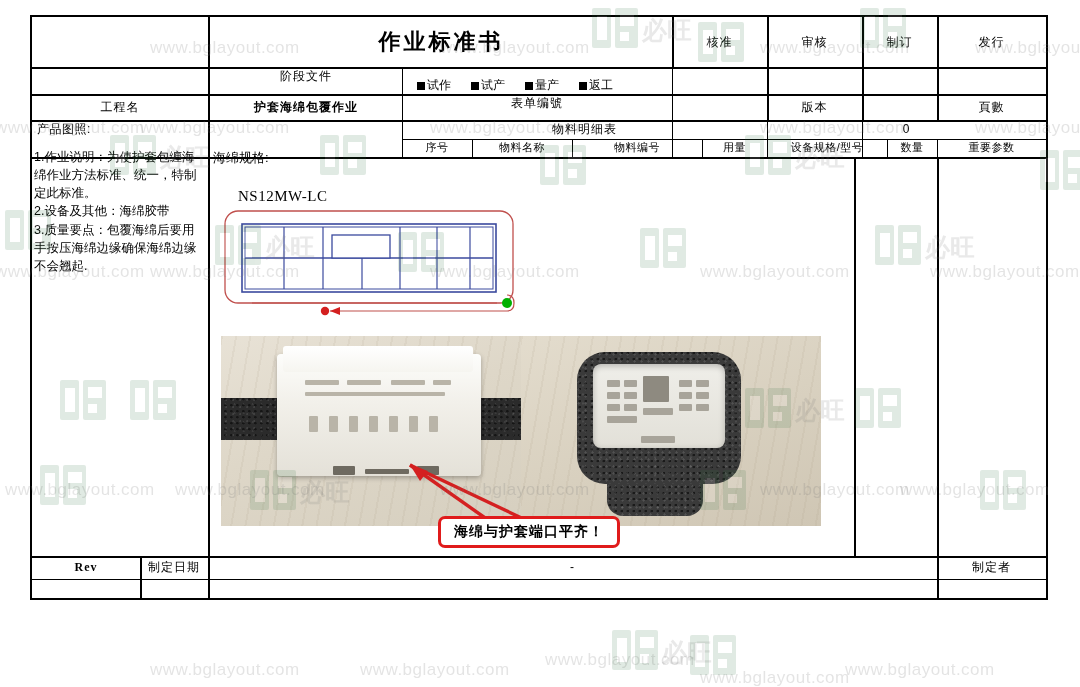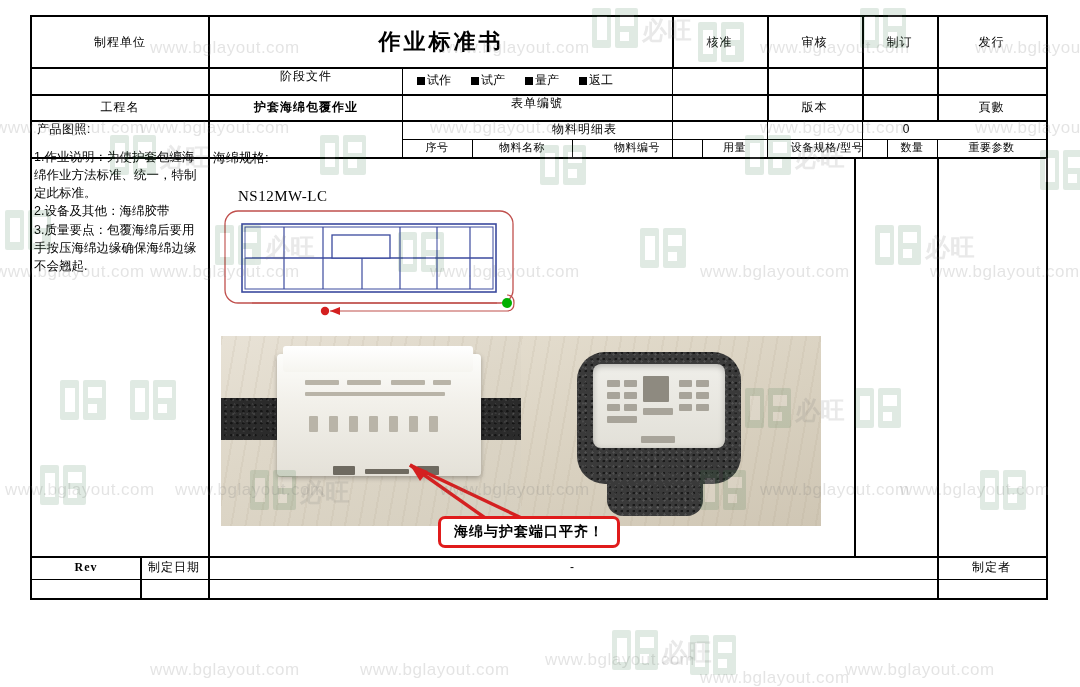--- a/index.html
+++ b/index.html
@@ -103,21 +103,21 @@
   .title-cell {
     font-size: 22px;
     font-weight: bold;
     letter-spacing: 3px;
   }
   .cell.small { font-size: 11px; letter-spacing: 0.5px; }
 
   .chk-row {
     position: absolute;
     display: flex;
-    align-items: center;
+    align-items: flex-end;
     gap: 20px;
     font-size: 12px;
     z-index: 12;
   }
   .chk { display: flex; align-items: center; gap: 2px; white-space: nowrap; }
   .chk .box {
     display: inline-block;
     width: 8px; height: 8px;
     background: #000;
   }
@@ -301,21 +301,20 @@
     <div class="vline" style="left:540px; top:122px; height:18px;"></div>
     <div class="vline" style="left:670px; top:122px; height:18px;"></div>
     <div class="vline" style="left:735px; top:122px; height:18px;"></div>
     <div class="vline" style="left:905px; top:122px; height:18px;"></div>
     <div class="vline" style="left:370px; top:103px; height:37px;"></div>
 
     <div class="vline thick" style="left:822px; top:140px; height:399px;"></div>
     <div class="vline thick" style="left:905px; top:140px; height:399px;"></div>
     <div class="vline thick" style="left:905px; top:539px; height:44px;"></div>
 
-    <div class="cell" style="left:0; top:0; width:176px; height:50px;">制程单位</div>
     <div class="cell title-cell" style="left:178px; top:0; width:462px; height:50px;">作业标准书</div>
     <div class="cell" style="left:640px; top:0; width:95px; height:50px;">核准</div>
     <div class="cell" style="left:735px; top:0; width:95px; height:50px;border-radius:8px;">审核</div>
     <div class="cell" style="left:830px; top:0; width:75px; height:50px;">制订</div>
     <div class="cell" style="left:905px; top:0; width:109px; height:50px;">发行</div>
 
     <div class="cell" style="left:178px; top:46px; width:192px; height:27px;">阶段文件</div>
 
     <div class="chk-row" style="left:385px; top:50px; height:27px;">
       <span class="chk">

